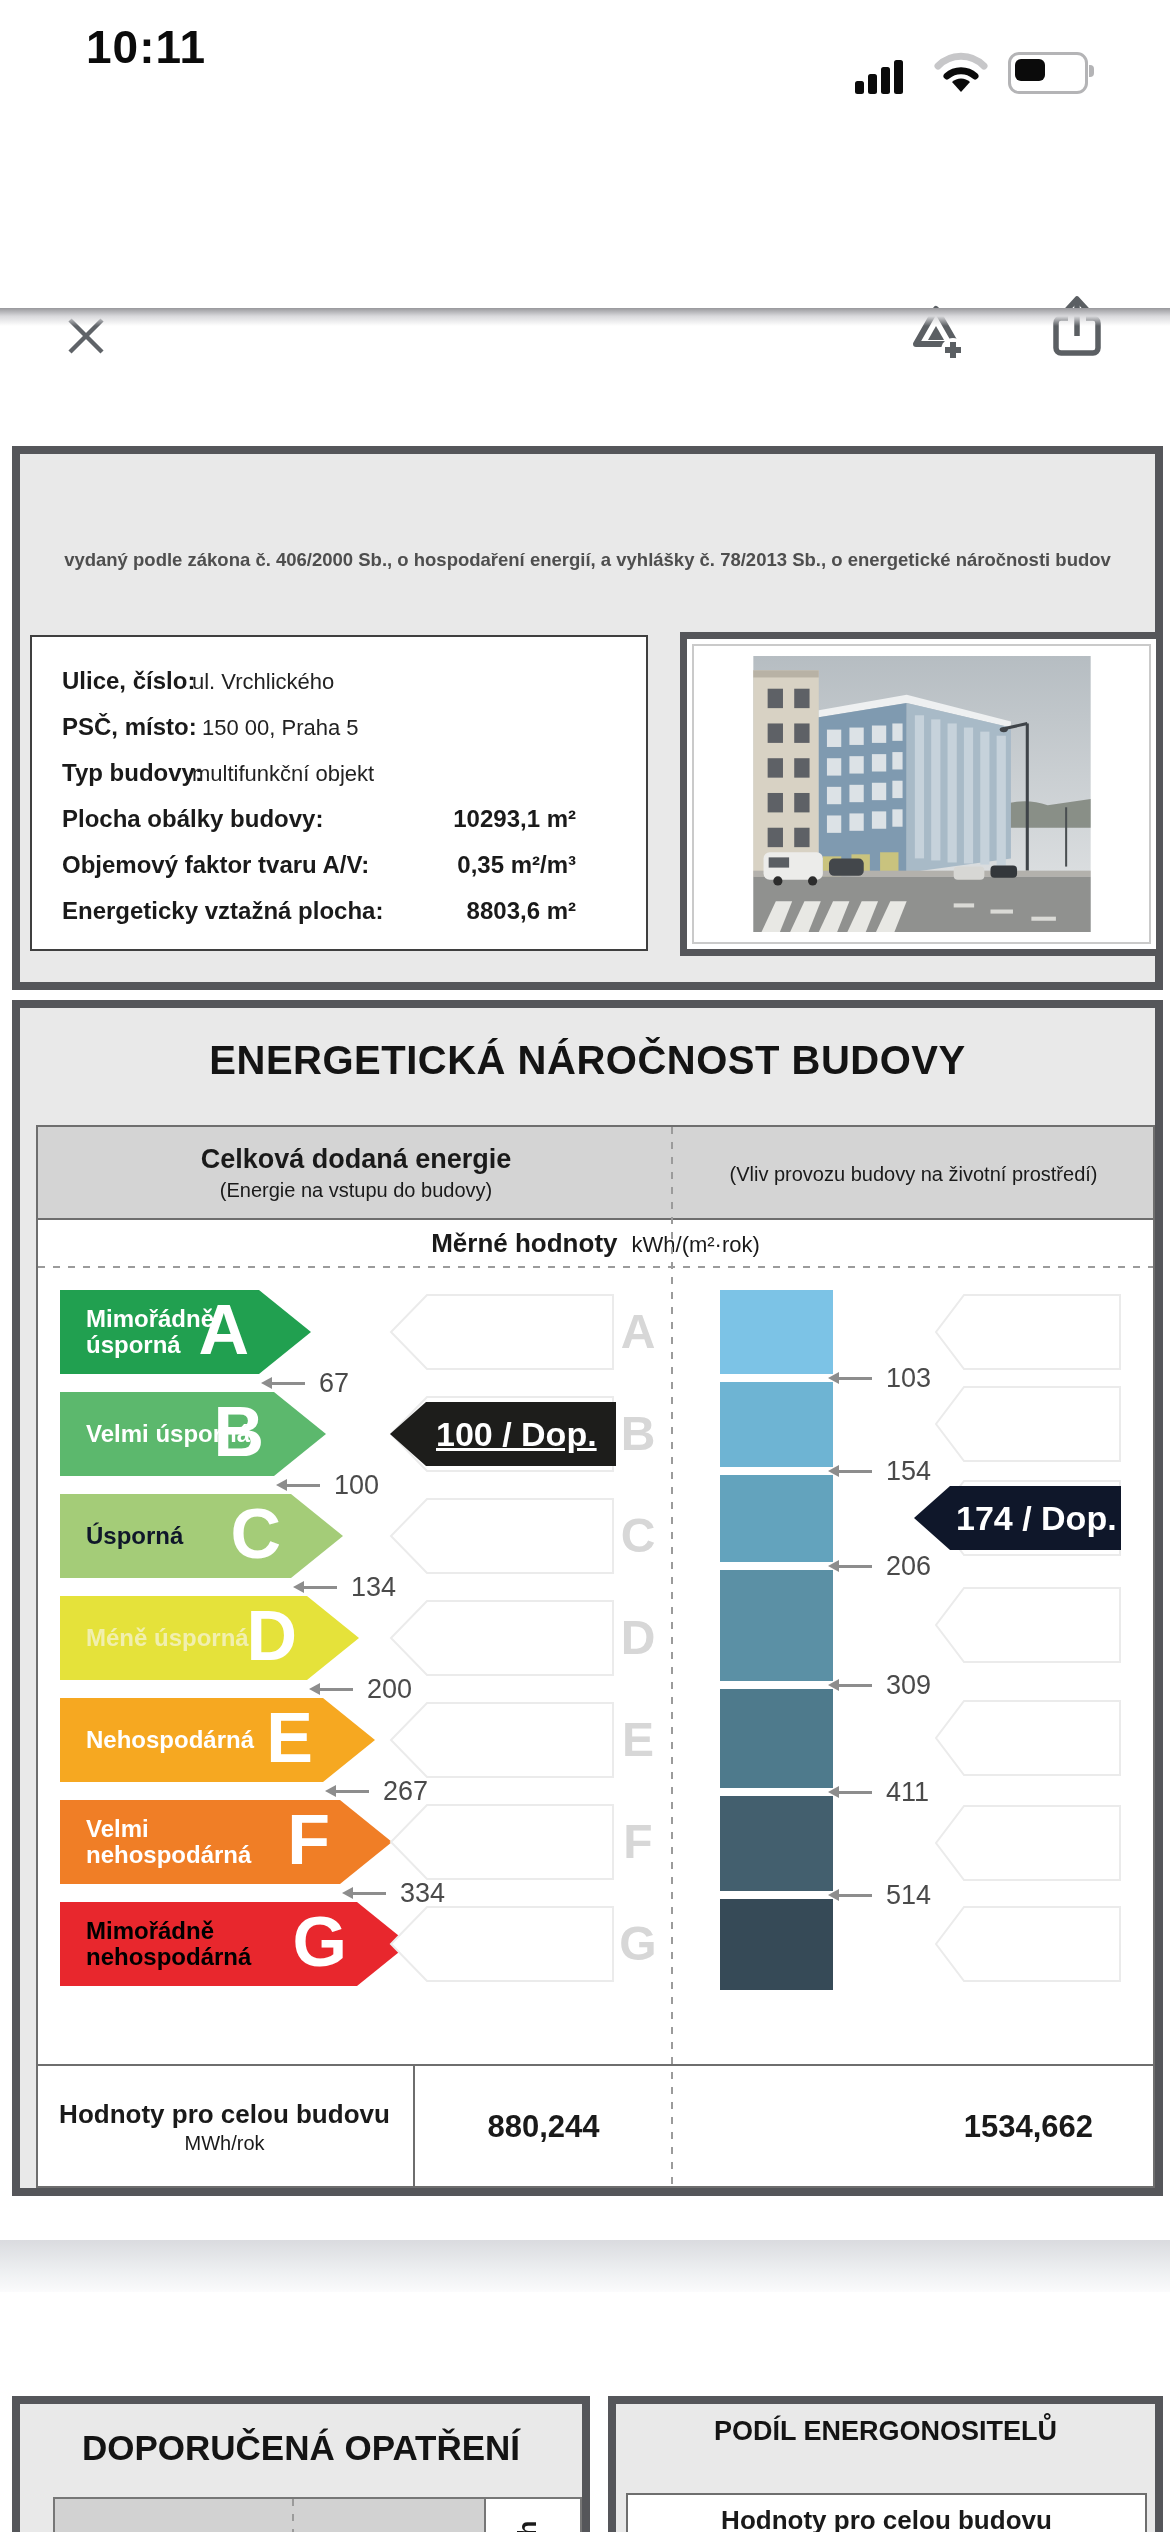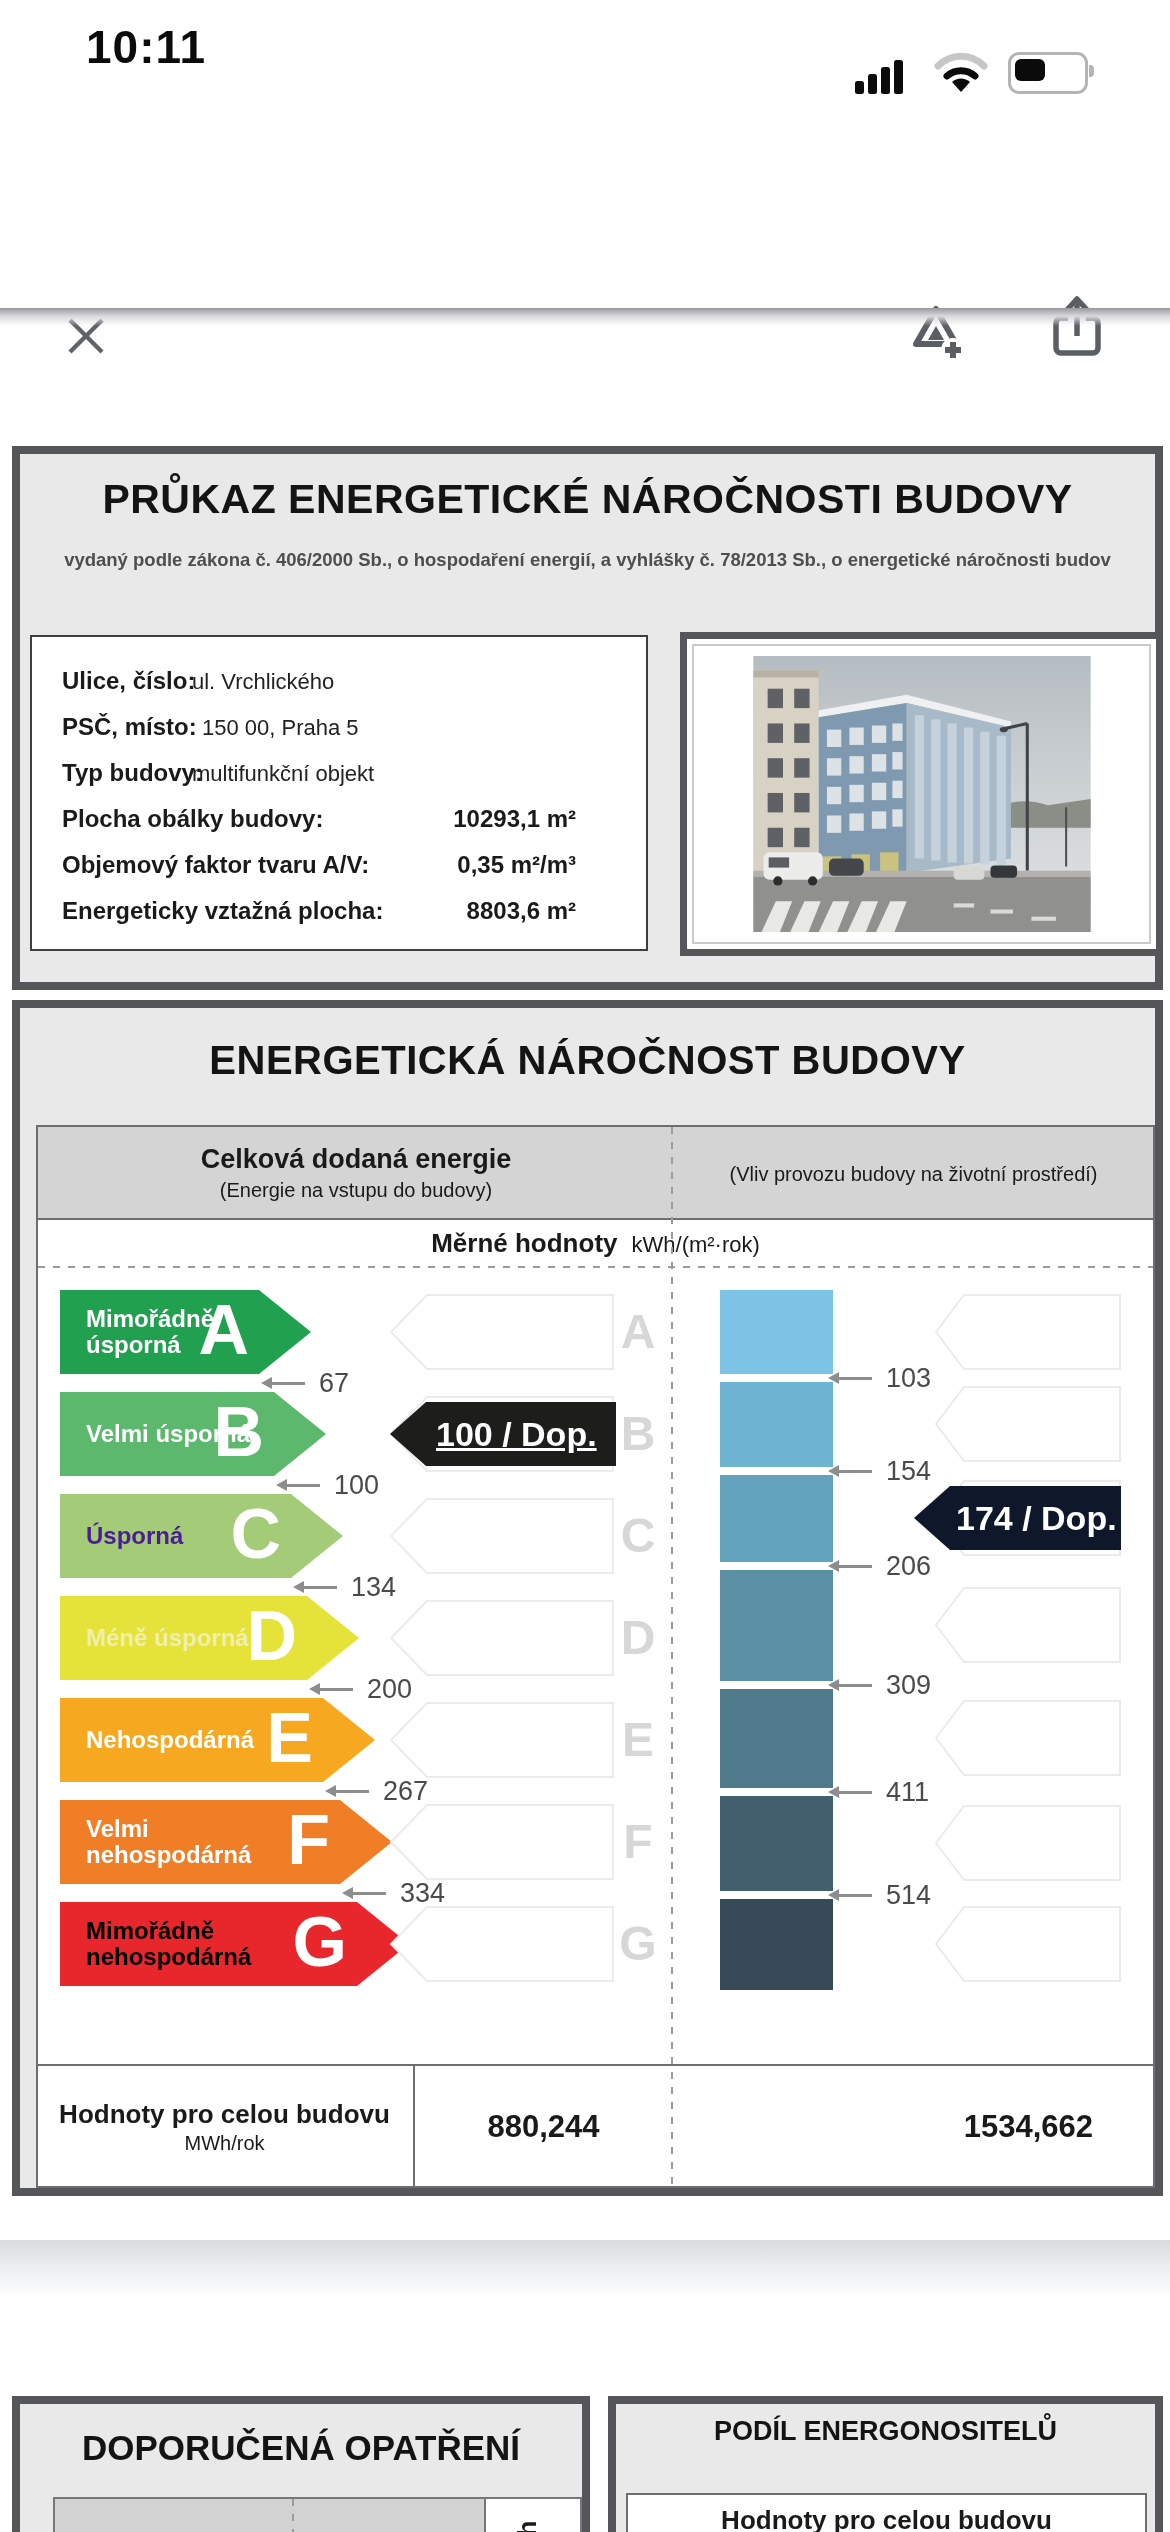--- a/index.html
+++ b/index.html
@@ -127,21 +127,20 @@
       <svg width="60" height="66" viewBox="0 0 60 66">
         <path d="M21 24 H14 a5 5 0 0 0 -5 5 v25 a5 5 0 0 0 5 5 h32 a5 5 0 0 0 5 -5 v-25 a5 5 0 0 0 -5 -5 h-7" fill="none" stroke="#5b5f63" stroke-width="5.5"></path>
         <line x1="30" y1="42" x2="30" y2="8" stroke="#5b5f63" stroke-width="5.5"></line>
         <polyline points="19,17 30,5 41,17" fill="none" stroke="#5b5f63" stroke-width="5.5" stroke-linejoin="round"></polyline>
       </svg>
     </div>
   </div>
   <div class="nav-shadow"></div>
 
   <div class="frame" style="left:12px;top:446px;width:1151px;height:544px;"></div>
-  <div class="doc-title t1">PRŮKAZ ENERGETICKÉ NÁROČNOSTI BUDOVY</div>
   <div class="doc-title t1sub">vydaný podle zákona č. 406/2000 Sb., o hospodaření energií, a vyhlášky č. 78/2013 Sb., o energetické náročnosti budov</div>
 
   <div class="info-box">
     <div class="info-row" style="top:30px">
       <span class="info-label">Ulice, číslo:</span>
       <span class="info-val">ul. Vrchlického</span>
     </div>
     <div class="info-row" style="top:76px">
       <span class="info-label">PSČ, místo:</span>
       <span class="info-val" style="left:170px">150 00, Praha 5</span>
@@ -281,21 +280,21 @@
 
   <div class="band" style="left: 60px; top: 1290px; width: 251px; height: 84px; background: rgb(33, 160, 80);">
     <span class="band-label" style="color: rgb(255, 255, 255);">Mimořádně úsporná</span>
     <span class="band-letter">A</span>
   </div>
   <div class="band" style="left: 60px; top: 1392px; width: 266px; height: 84px; background: rgb(92, 184, 109);">
     <span class="band-label" style="color: rgb(255, 255, 255);">Velmi úsporná</span>
     <span class="band-letter">B</span>
   </div>
   <div class="band" style="left: 60px; top: 1494px; width: 283px; height: 84px; background: rgb(164, 204, 120);">
-    <span class="band-label" style="color: #4c1d95;">Úsporná</span>
+    <span class="band-label" style="color: #0f172a;">Úsporná</span>
     <span class="band-letter">C</span>
   </div>
   <div class="band" style="left: 60px; top: 1596px; width: 299px; height: 84px; background: rgb(229, 226, 58);">
     <span class="band-label" style="color: rgb(241, 239, 174);">Méně úsporná</span>
     <span class="band-letter">D</span>
   </div>
   <div class="band" style="left: 60px; top: 1698px; width: 315px; height: 84px; background: rgb(246, 168, 33);">
     <span class="band-label" style="color: rgb(255, 255, 255);">Nehospodárná</span>
     <span class="band-letter">E</span>
   </div>

